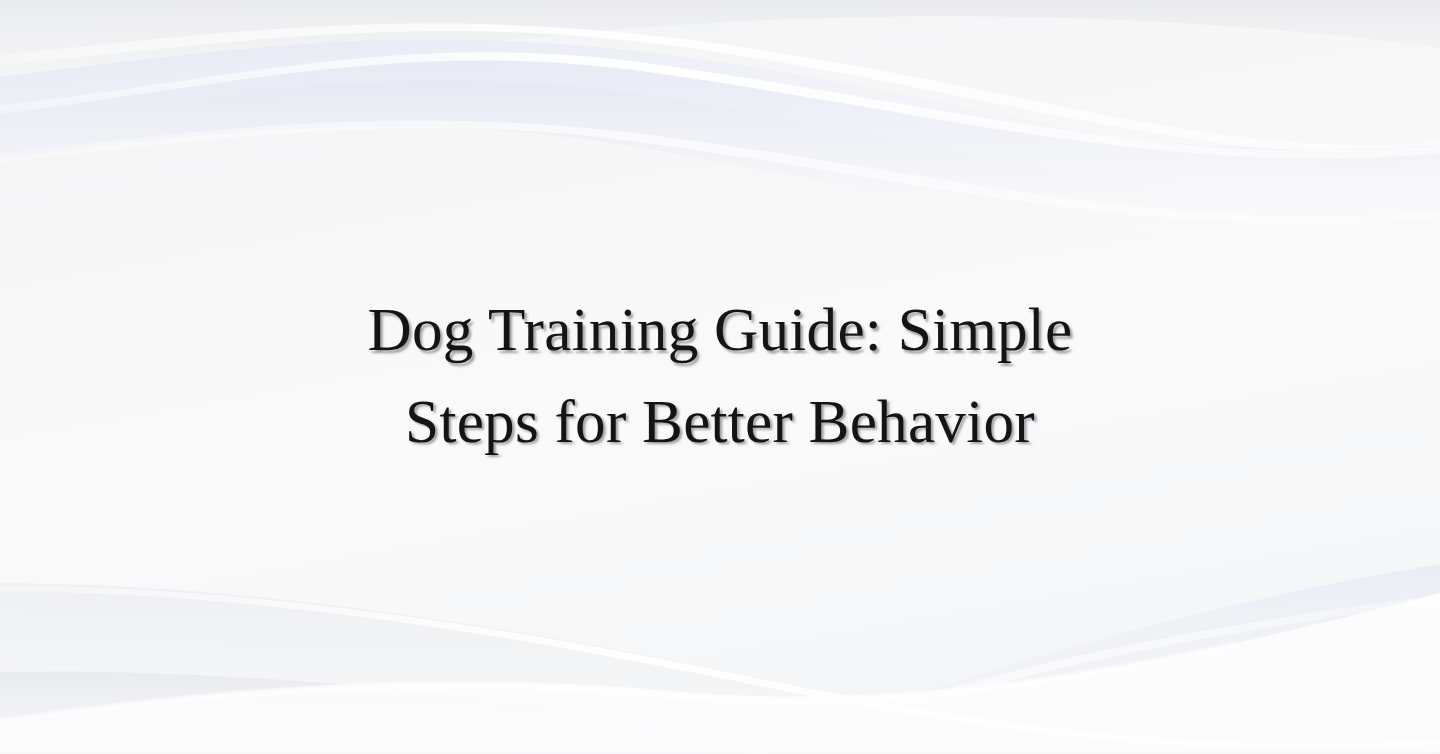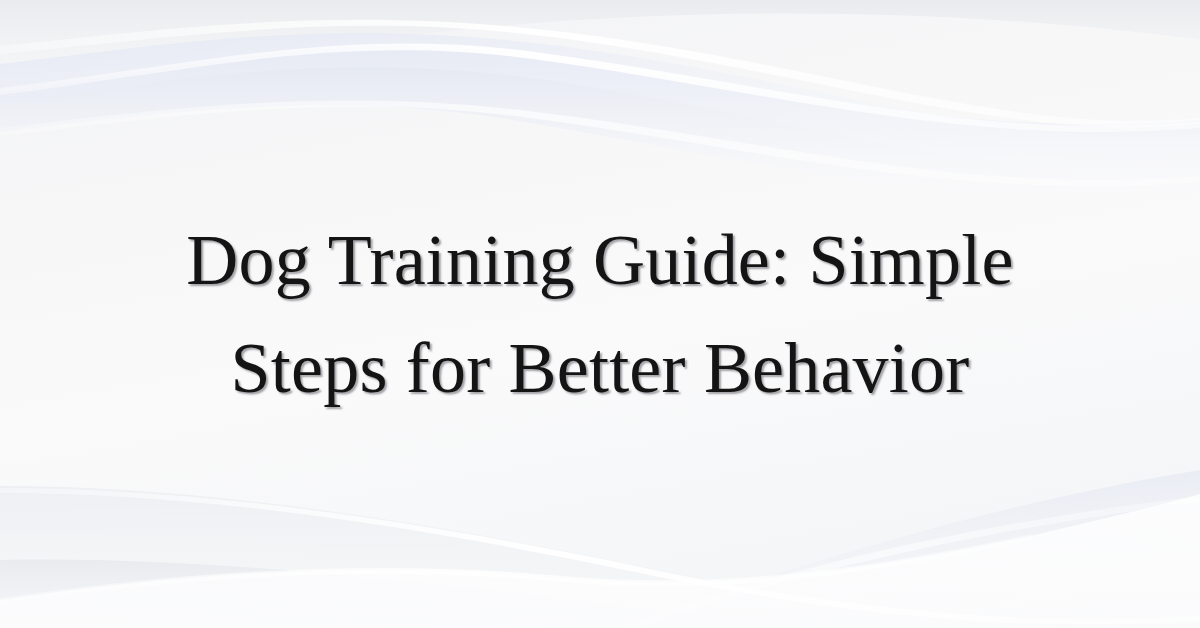--- a/index.html
+++ b/index.html
@@ -45,21 +45,21 @@
     box-sizing: border-box;
     padding: 0 90px;
   }
 
   .title {
     margin: 0;
     width: 100%;
     text-align: center;
     font-family: "Liberation Serif", "DejaVu Serif", serif;
     font-weight: 400;
-    font-size: 72px;
+    font-size: 51px;
     line-height: 1.5;
     letter-spacing: 0.2px;
     color: #141414;
     text-shadow: 2px 2px 2px rgba(90, 90, 96, 0.55);
     white-space: pre-line;
   }
 </style>
 </head>
 <body>
 

